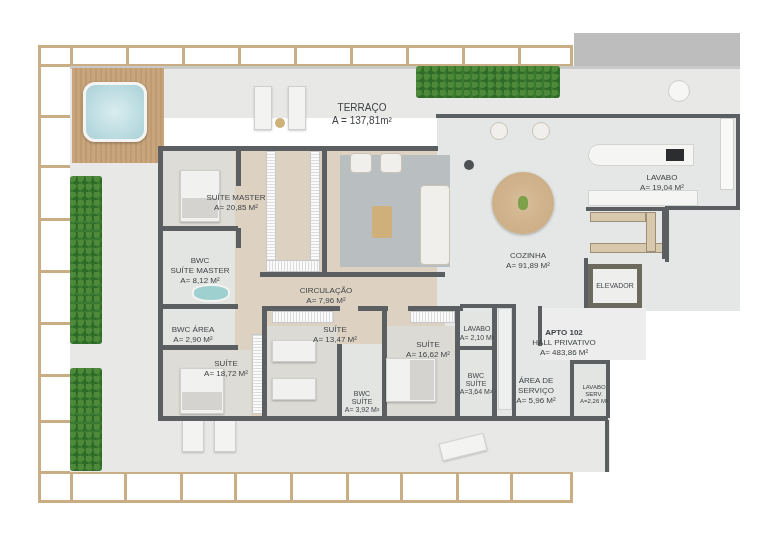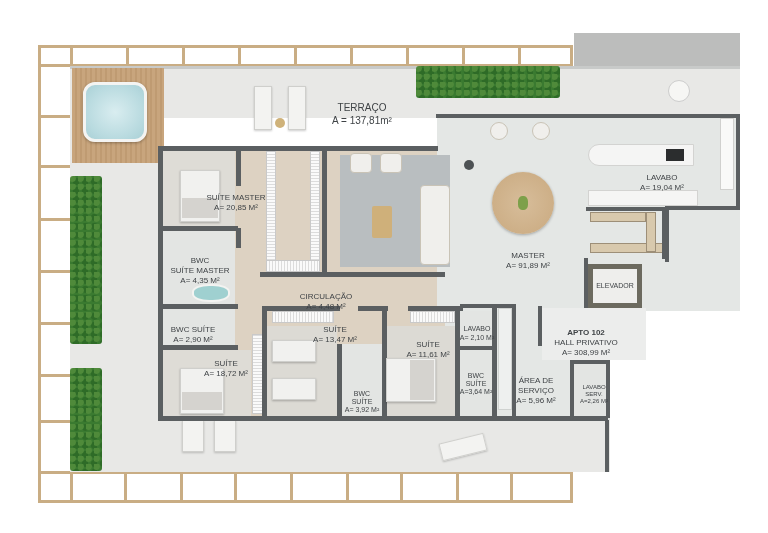--- a/index.html
+++ b/index.html
@@ -198,52 +198,52 @@
   </div>
 
   <div class="label" style="left:236px;top:193px;">
     <span>SUÍTE MASTER</span>
     <span class="area">A= 20,85 M²</span>
   </div>
 
   <div class="label" style="left:200px;top:256px;">
     <span class="area">BWC</span>
     <span class="area">SUÍTE MASTER</span>
-    <span class="area">A= 4,35 M²</span>
+    <span class="area">A= 8,12 M²</span>
   </div>
 
   <div class="label" style="left:193px;top:325px;">
-    <span class="area">BWC SUÍTE</span>
+    <span class="area">BWC ÁREA</span>
     <span class="area">A= 2,90 M²</span>
   </div>
 
   <div class="label" style="left:226px;top:359px;">
     <span class="area">SUÍTE</span>
     <span class="area">A= 18,72 M²</span>
   </div>
 
-  <div class="label" style="left:326px;top:286px;margin-top:6px;">
+  <div class="label" style="left:326px;top:286px;">
     <span class="area">CIRCULAÇÃO</span>
-    <span class="area">A= 4,48 M²</span>
+    <span class="area">A= 7,96 M²</span>
   </div>
 
   <div class="label" style="left:335px;top:325px;">
     <span class="area">SUÍTE</span>
     <span class="area">A= 13,47 M²</span>
   </div>
 
   <div class="label" style="left:362px;top:390px;font-size:7px;line-height:8px;">
     <span class="area">BWC</span>
     <span class="area">SUÍTE</span>
     <span class="area">A= 3,92 M²</span>
   </div>
 
   <div class="label" style="left:428px;top:340px;">
     <span class="area">SUÍTE</span>
-    <span class="area">A= 11,61 M²</span>
+    <span class="area">A= 16,62 M²</span>
   </div>
 
   <div class="label" style="left:477px;top:324px;font-size:7px;line-height:9px;">
     <span class="area">LAVABO</span>
     <span class="area">A= 2,10 M²</span>
   </div>
 
   <div class="label" style="left:476px;top:372px;font-size:7px;line-height:8px;">
     <span class="area">BWC</span>
     <span class="area">SUÍTE</span>
@@ -256,32 +256,32 @@
     <span class="area">A= 5,96 M²</span>
   </div>
 
   <div class="label" style="left:594px;top:384px;font-size:6px;line-height:7px;">
     <span class="area">LAVABO</span>
     <span class="area">SERV.</span>
     <span class="area">A=2,26 M²</span>
   </div>
 
   <div class="label" style="left:528px;top:251px;">
-    <span class="area">MASTER</span>
+    <span class="area">COZINHA</span>
     <span class="area">A= 91,89 M²</span>
   </div>
 
   <div class="label" style="left:662px;top:173px;">
     <span class="area">LAVABO</span>
     <span class="area">A= 19,04 M²</span>
   </div>
 
   <div class="label" style="left:615px;top:281px;font-size:7px;">
     <span class="area">ELEVADOR</span>
   </div>
 
-  <div class="label" style="left:586px;top:328px;">
+  <div class="label" style="left:564px;top:328px;">
     <b class="area">APTO 102</b>
     <span class="area">HALL PRIVATIVO</span>
-    <span class="area">A= 308,99 M²</span>
+    <span class="area">A= 483,86 M²</span>
   </div>
 
 </div>
 
 </body></html>

